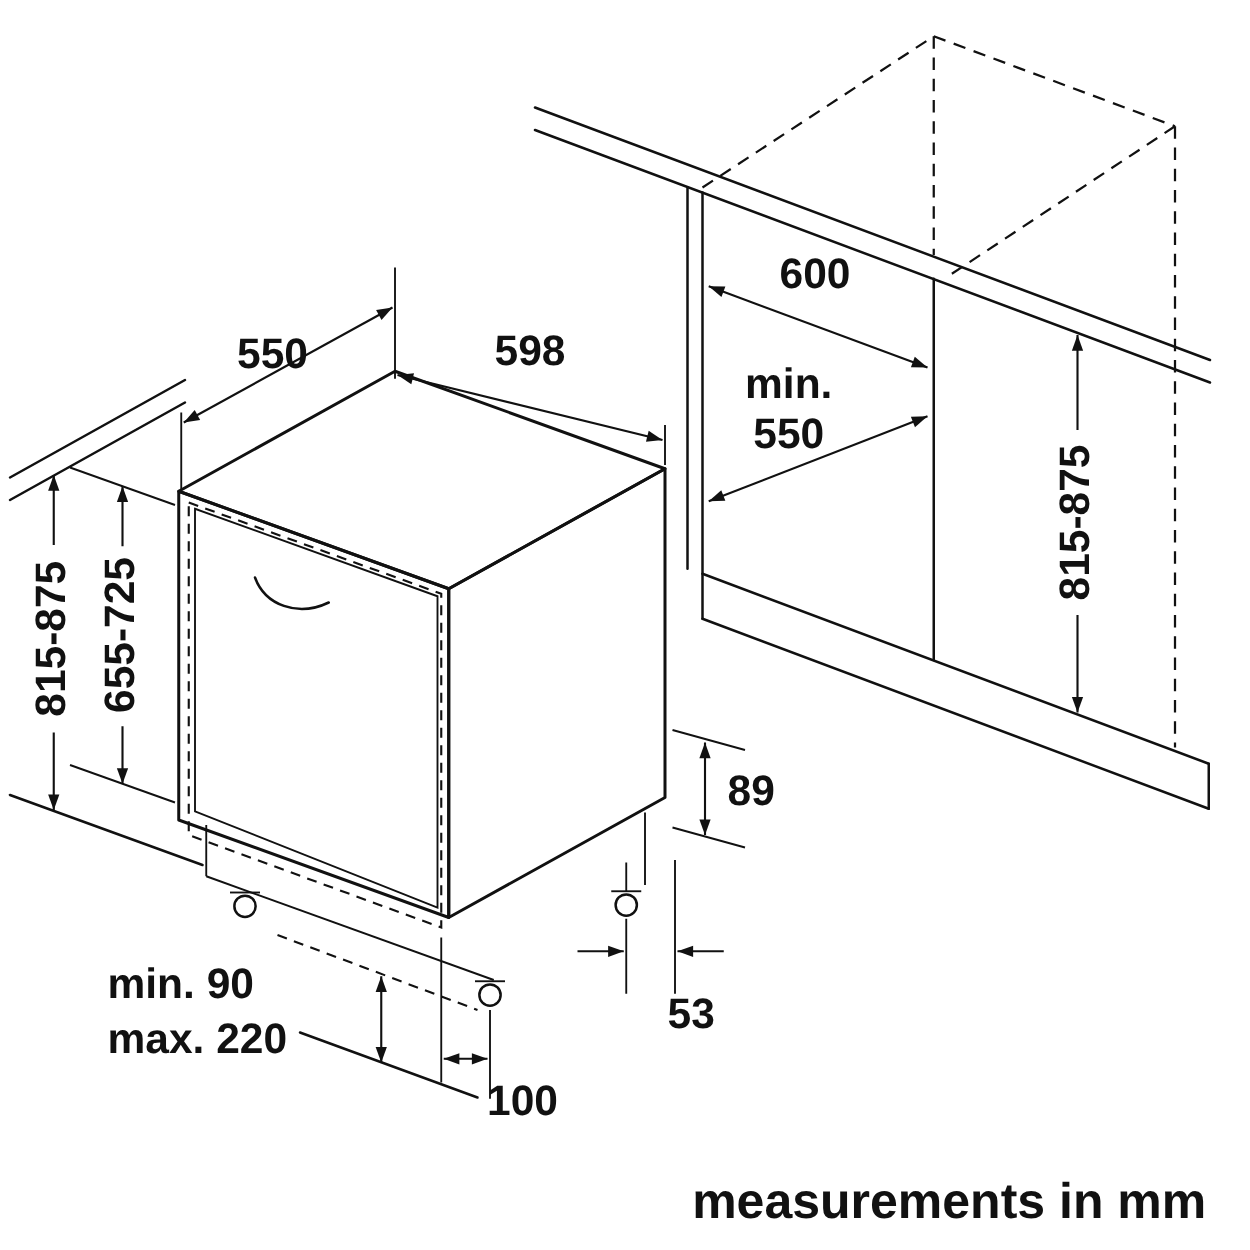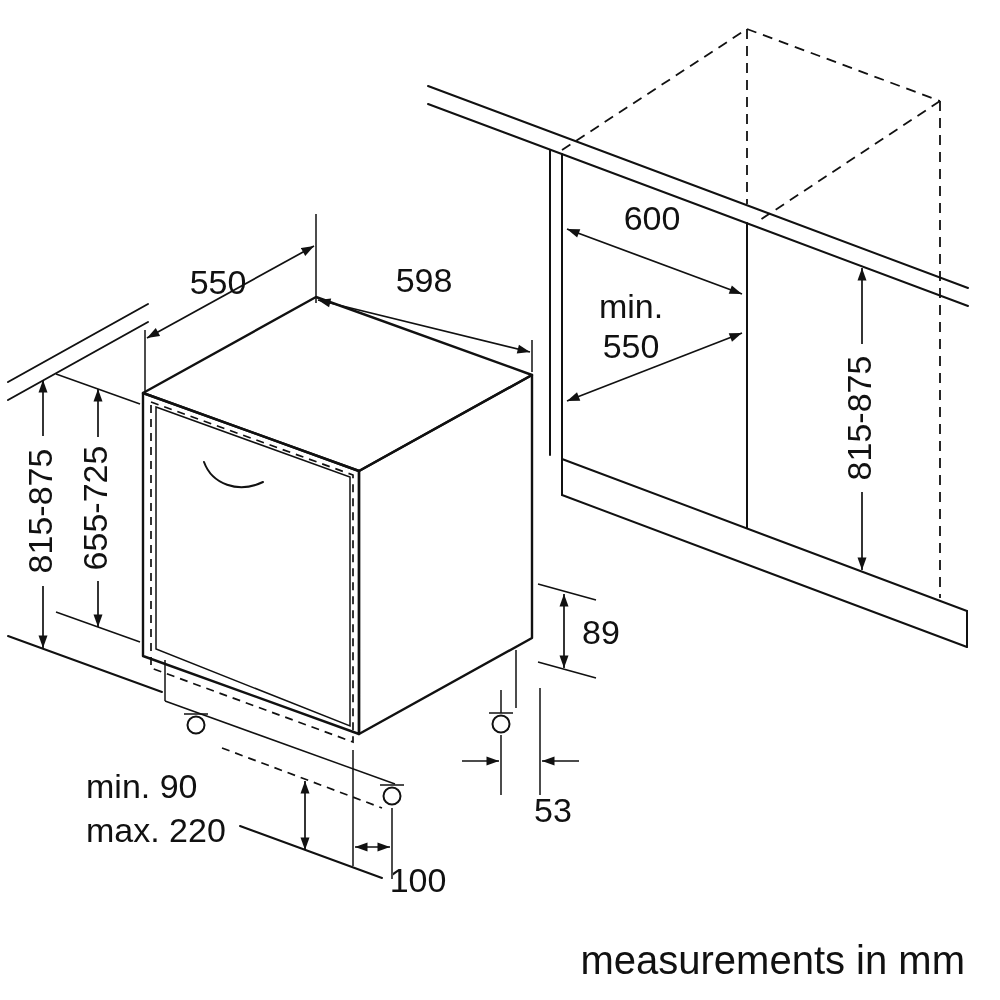--- a/index.html
+++ b/index.html
@@ -1,16 +1,16 @@
 <!DOCTYPE html>
 <html><head>
 <meta charset="utf-8">
 <style>
   html,body{margin:0;padding:0;background:#ffffff;}
-  .stage{width:1000px;height:1000px;position:relative;background:#ffffff;overflow:hidden;}
+  .stage{width:1000px;height:1000px;position:relative;background:#ffffff;overflow:hidden;font-weight:bold;}
   svg{display:block;}
   svg text{font-family:"Liberation Sans","DejaVu Sans",sans-serif;font-size:34px;fill:#111;}
   svg text.big{font-size:40px;}
   .thick{stroke:#111;stroke-width:2.4;fill:none;stroke-linejoin:round;stroke-linecap:round;}
   .mid{stroke:#111;stroke-width:2.0;fill:none;stroke-linecap:round;}
   .thin{stroke:#111;stroke-width:1.5;fill:none;}
   .dash{stroke:#111;stroke-width:1.8;fill:none;stroke-dasharray:10 7;}
   .ddash{stroke:#111;stroke-width:1.7;fill:none;stroke-dasharray:8 6;}
   .dim{stroke:#111;stroke-width:1.7;fill:none;}
   .foot{fill:#fff;stroke:#111;stroke-width:2;}

